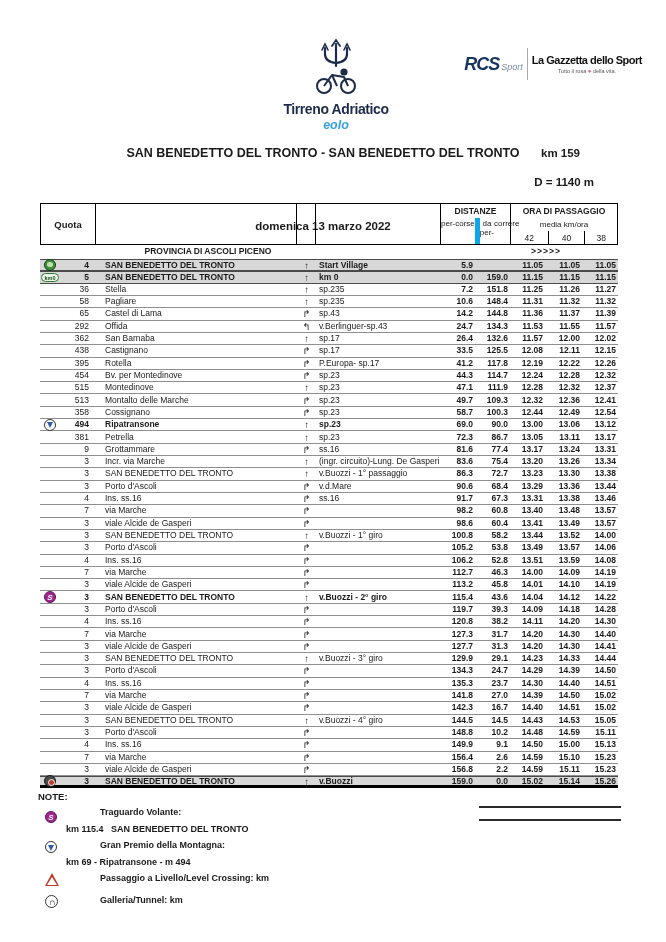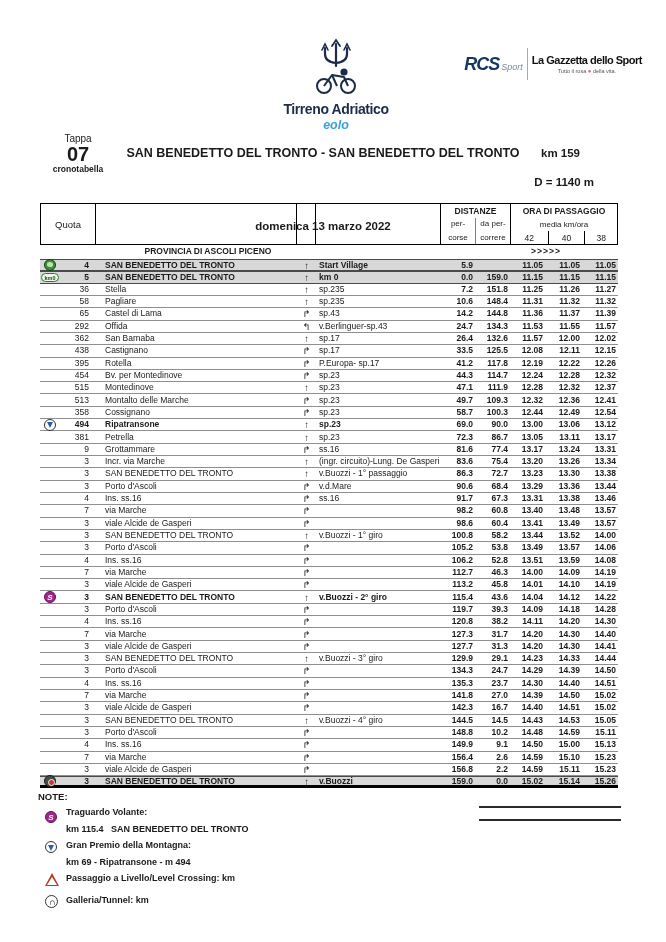--- a/index.html
+++ b/index.html
@@ -33,31 +33,31 @@
   .stage-date { position:absolute; left:104px; right:124px; top:176px; text-align:center;
                 font-size:11.5px; font-weight:bold;margin-top:44px; }
   .stage-elev { position:absolute; right:72px; top:176px; font-size:11.5px; font-weight:bold; }
 
   
   .rtable { position:absolute; left:40px; top:203px; width:578px; }
   .thead { display:flex; height:42px; font-size:8px; }
   .thead > div { border:1.5px solid #000; border-left:none; }
   .thead > div:first-child { border-left:1.5px solid #000; }
   .h-quota { width:56px; display:flex; align-items:center; justify-content:center;
-             font-weight:normal; font-size:9.5px; }
+             font-weight:bold; font-size:9.5px; }
   .h-name { width:201px; }
   .h-arrow { width:19px; }
   .h-road { width:125px; }
   .h-dist { width:70px; display:flex; flex-direction:column; }
   .h-ora { width:107px; display:flex; flex-direction:column; }
   .h-group-title { height:14px; text-align:center; font-weight:bold; font-size:8.5px; line-height:15px; }
   .h-sub { flex:1; display:flex; }
-  .h-sub-cell { flex:1; display:flex; flex-direction:column; justify-content:space-between;
+  .h-sub-cell { flex:1; display:flex; flex-direction:row; justify-content:space-between;
                 text-align:center; padding:1px 0 2px 0; }
-  .h-sub-cell.b-left { border-left:1px solid #0ea5e9; }
+  .h-sub-cell.b-left { border-left:5px solid #0ea5e9; }
   .h-media { height:13px; text-align:center; line-height:13px; }
   .h-speeds { flex:1; display:flex; }
   .h-speed { text-align:center; line-height:14px; font-size:8.5px; }
   .h-speed:nth-child(1) { width:37px; }
   .h-speed:nth-child(2) { width:37px; border-left:1px solid #000; }
   .h-speed:nth-child(3) { width:33px; border-left:1px solid #000; }
 
   .province-row { position:relative; height:14px; font-size:8.5px; font-weight:bold; }
   .province-label { position:absolute; left:58px; width:220px; text-align:center; top:1px; }
   .province-arrows { position:absolute; left:466px; width:80px; text-align:center; top:1px; letter-spacing:1px;}
@@ -105,21 +105,21 @@
       border-bottom:13px solid #c0392b; position:relative; }
   .icon-crossing::after { content:""; position:absolute; left:-5px; top:4px; width:0; height:0;
       border-left:5px solid transparent; border-right:5px solid transparent; border-bottom:8.5px solid #fff; }
 
   
   .notes { position:absolute; left:38px; top:791px; width:420px; }
   .notes-title { font-size:9.5px; font-weight:bold; margin-bottom:3px; }
   .note-item { display:flex; margin-top:4px; }
   .note-icon-wrap { width:28px; padding-left:7px; padding-top:0px; }
   .note-texts { font-size:9px; font-weight:bold; }
-  .note-label { line-height:12px; }
+  .note-label { line-height:12px;margin-left:34px; }
   .note-detail { margin-top:5px; line-height:12px; white-space:pre; }
   .sig-line { position:absolute; width:142px; height:1.5px; background:#2a2a2a; }
   .sig-line.l1 { left:479px; top:806px; }
   .sig-line.l2 { left:479px; top:819px; }
 </style>
 </head>
 <body>
 
 <div class="page">
 
@@ -150,25 +150,20 @@
       <span class="rcs-main">RCS</span>
       <span class="rcs-sub">Sport</span>
     </div>
     <div class="media-divider"></div>
     <div class="gazzetta">
       <div class="gazzetta-name">La Gazzetta dello Sport</div>
       <div class="gazzetta-tagline"><span>Tutto il rosa </span><span class="pink-dot">●</span><span> della vita.</span></div>
     </div>
   </div>
 
-  <div class="tappa">
-    <div class="tappa-label">Tappa</div>
-    <div class="tappa-num">07</div>
-    <div class="tappa-sub">cronotabella</div>
-  </div>
   <div class="stage-title">SAN BENEDETTO DEL TRONTO - SAN BENEDETTO DEL TRONTO</div>
   <div class="stage-km">km 159</div>
   <div class="stage-date">domenica 13 marzo 2022</div>
   <div class="stage-elev">D = 1140 m</div>
 
   <div class="rtable">
     <div class="thead">
       <div class="h-quota">Quota</div>
       <div class="h-name"></div>
       <div class="h-arrow"></div>

